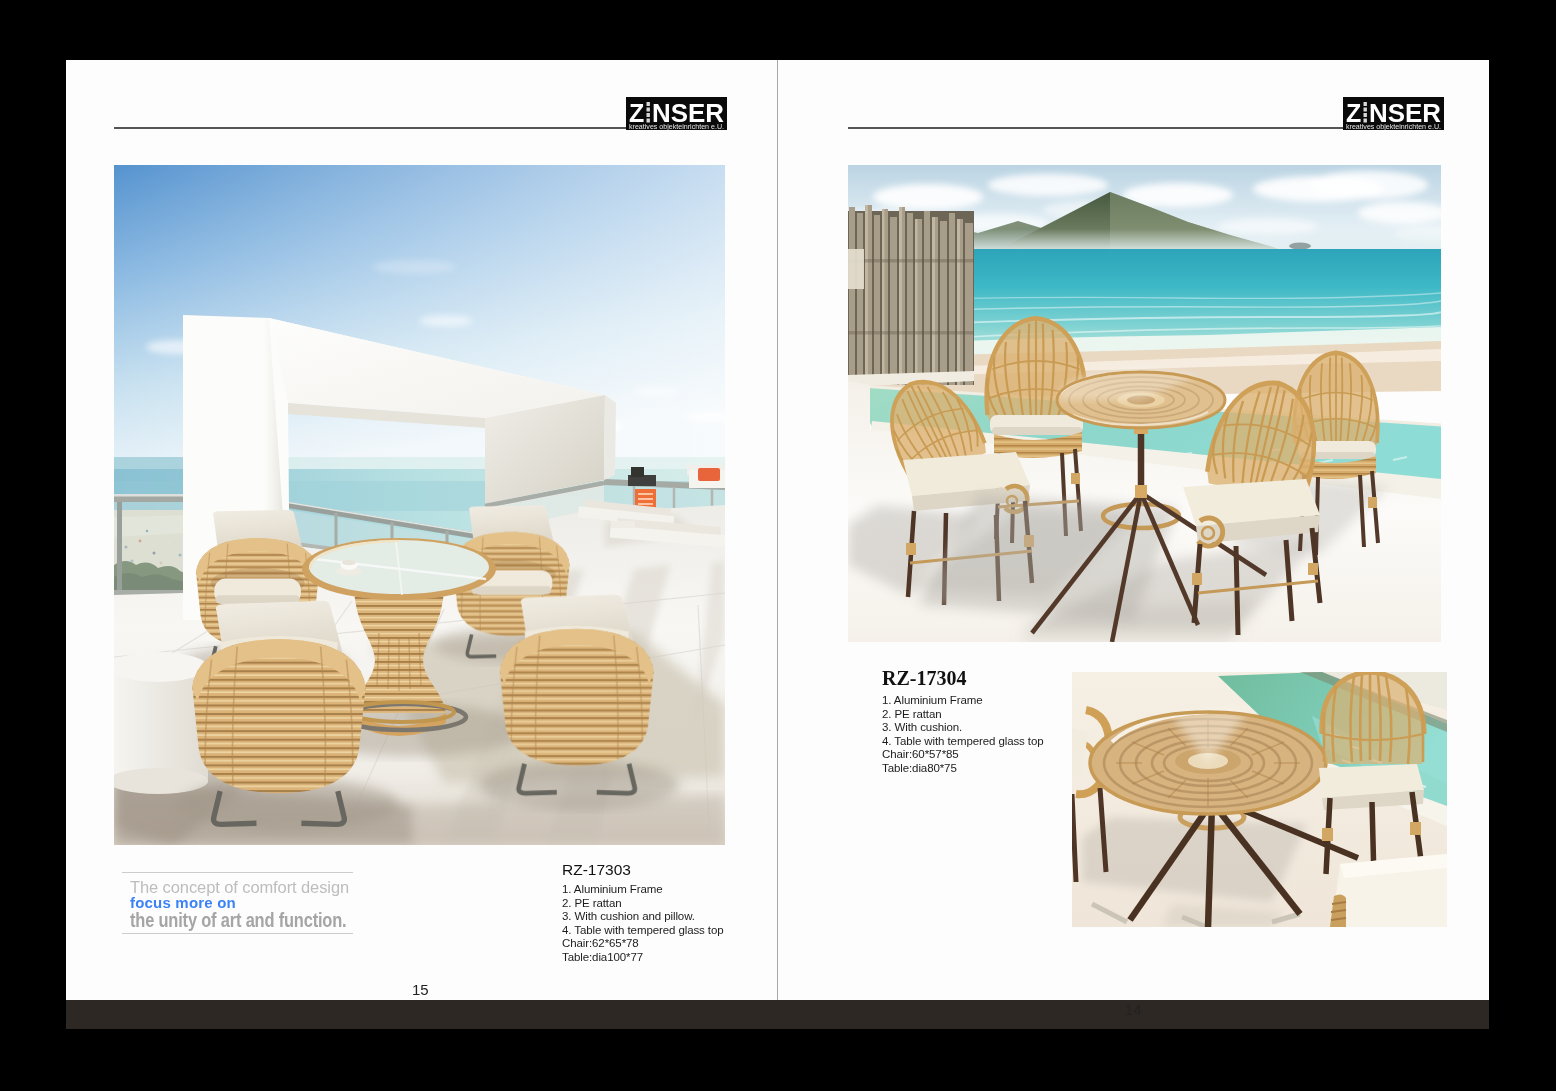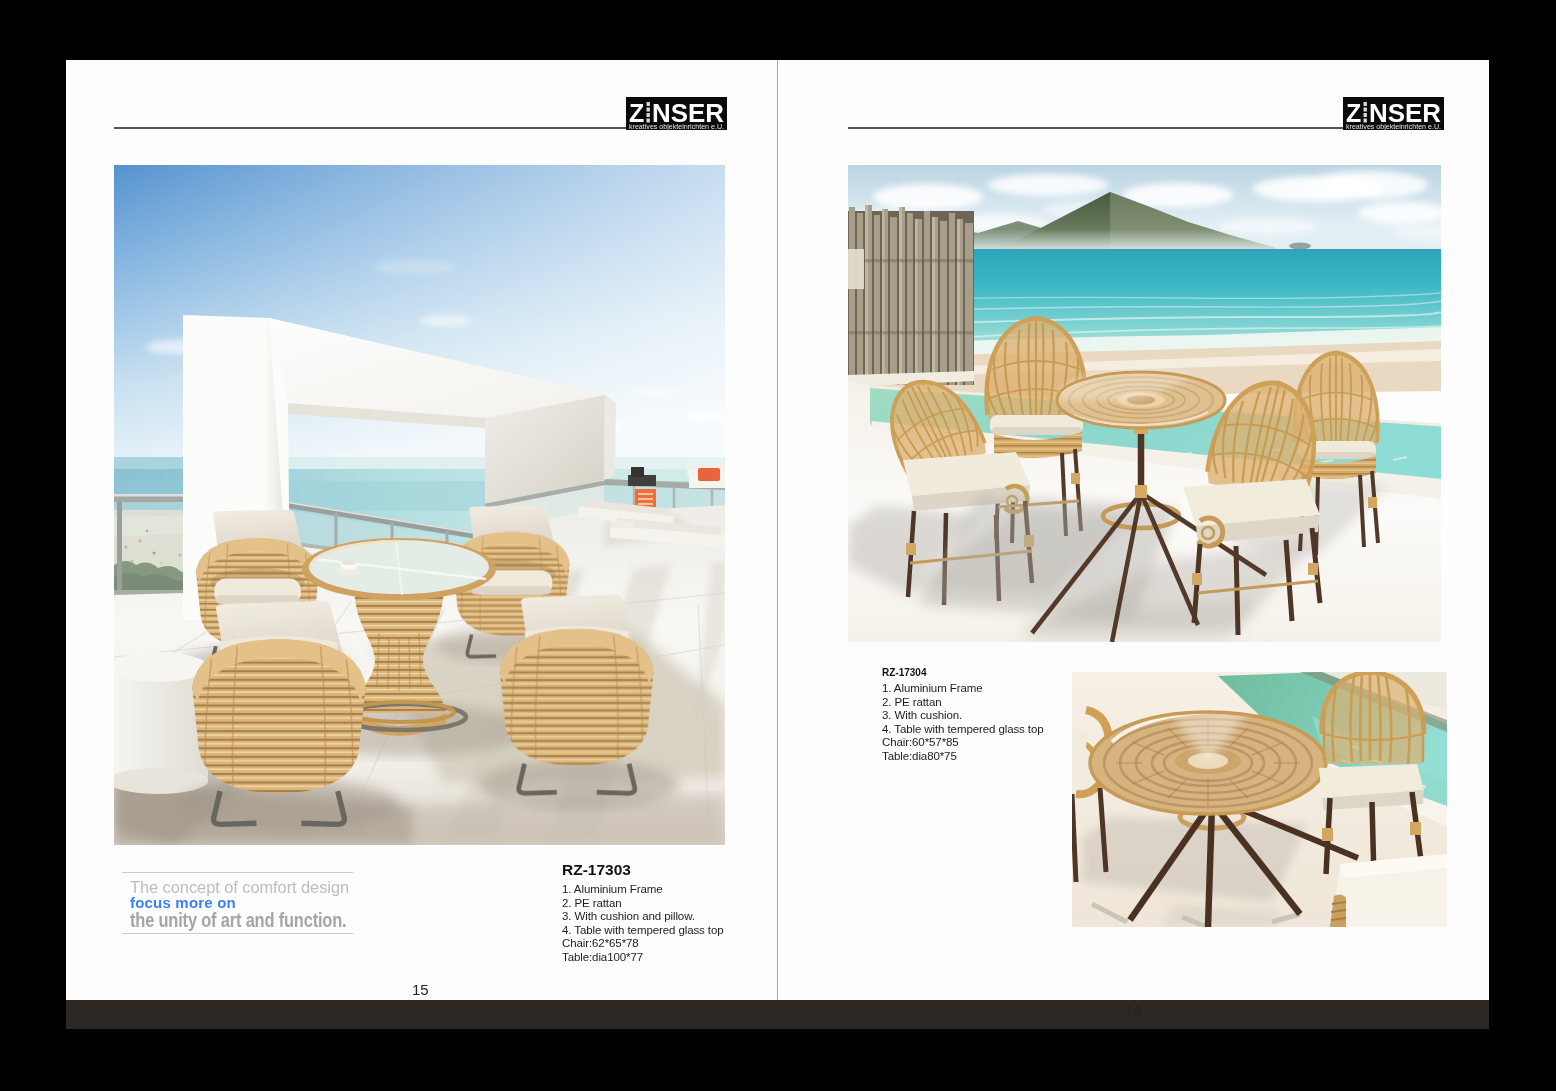--- a/index.html
+++ b/index.html
@@ -323,21 +323,21 @@
 
   <div class="abs" style="left:130px;top:878px;font-size:16.5px;color:#bdbdbd;letter-spacing:-0.1px;text-align:center;">The concept of comfort design</div>
 
   <div class="abs" style="left:130px;top:894px;font-size:15px;font-weight:bold;color:#3b82f6;letter-spacing:0.2px;">focus more on</div>
 
   <div class="abs" style="left:130px;top:909px;font-size:20px;font-weight:bold;color:#a5a5a5;transform:scaleX(0.82);transform-origin:left;letter-spacing:-0.2px;">the unity of art and function.</div>
 
   <div class="abs" style="left:122px;top:933px;width:231px;height:1px;background:#cccccc;"></div>
 
   <div class="abs" style="left:562px;top:861px;">
-    <div style="font-size:15.5px;font-weight:bold;color:#111;">RZ-17303</div>
+    <div style="font-size:15.5px;font-weight:normal;color:#111;">RZ-17303</div>
     <div style="font-size:11.5px;color:#1c1c1c;line-height:13.6px;margin-top:4px;letter-spacing:-0.1px;">
       1. Aluminium Frame<br>
       2. PE rattan<br>
       3. With cushion and pillow.<br>
       4. Table with tempered glass top<br>
       Chair:62*65*78<br>
       Table:dia100*77
     </div>
   </div>
 
@@ -579,21 +579,21 @@
         <circle cx="360" cy="368" r="6" fill="none" stroke="#c89c56" stroke-width="2.5"></circle>
         <path d="M352,379 L346,458 M388,381 L390,470 M438,375 L444,456 M464,363 L472,438" stroke="#4e3526" stroke-width="5" fill="none"></path>
         <rect x="344" y="408" width="10" height="12" fill="#d2a763"></rect>
           <rect x="460" y="398" width="10" height="12" fill="#d2a763"></rect>
         <path d="M350,428 L470,416" stroke="#c59a58" stroke-width="3"></path>
       </g>
     </svg>
   </div>
 
   <div class="abs" style="left:882px;top:667px;">
-    <div style="font-size:10px;font-weight:bold;color:#111;">RZ-17304</div>
+    <div style="font-size:20px;font-weight:bold;color:#111;font-family:Liberation Serif, serif;">RZ-17304</div>
     <div style="font-size:11.5px;color:#1c1c1c;line-height:13.6px;margin-top:4px;letter-spacing:-0.1px;">
       1. Aluminium Frame<br>
       2. PE rattan<br>
       3. With cushion.<br>
       4. Table with tempered glass top<br>
       Chair:60*57*85<br>
       Table:dia80*75
     </div>
   </div>
 

